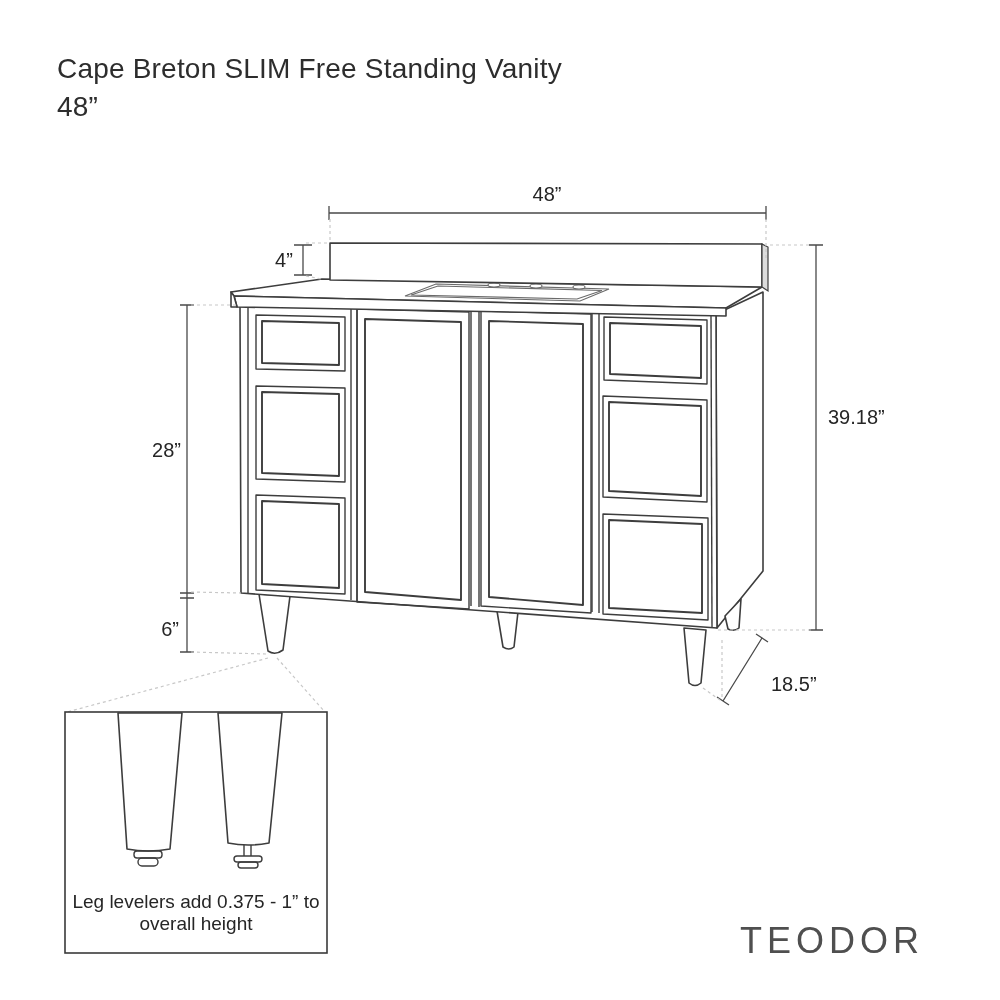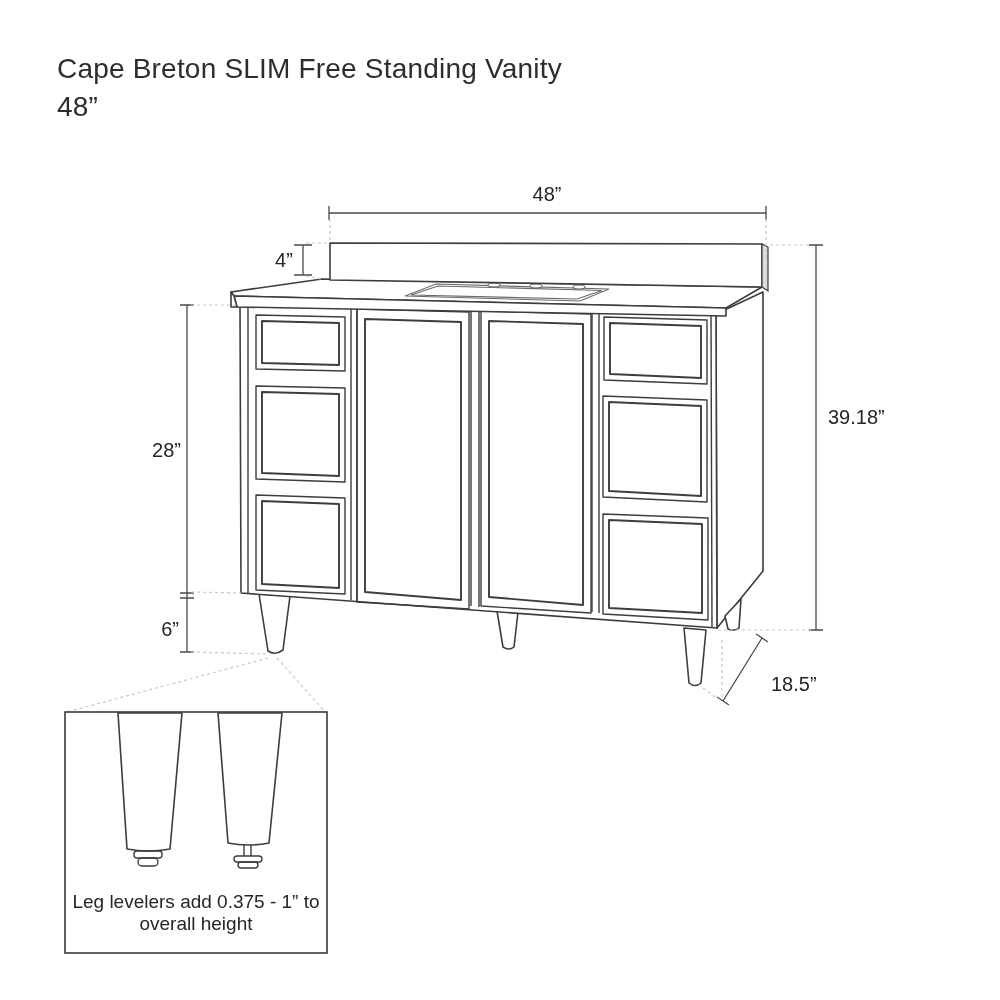--- a/index.html
+++ b/index.html
@@ -144,13 +144,14 @@
       <rect class="lnf" x="138" y="858" width="20" height="8" rx="4"></rect>
       <path class="ln" d="M218,713 L282,713 L269,843 Q248,847 228,843 Z"></path>
       <path class="lnf" d="M244,845 L244,856 M251,845 L251,856"></path>
       <rect class="lnf" x="234" y="856" width="28" height="6" rx="3"></rect>
       <rect class="lnf" x="238" y="862" width="20" height="6" rx="3"></rect>
       <text class="notetxt" x="196" y="908" text-anchor="middle">Leg levelers add 0.375 - 1” to</text>
       <text class="notetxt" x="196" y="930" text-anchor="middle">overall height</text>
     </g>
   </svg>
 
+  <div class="brand">TEODOR</div>
 </div>
 
 </body></html>

